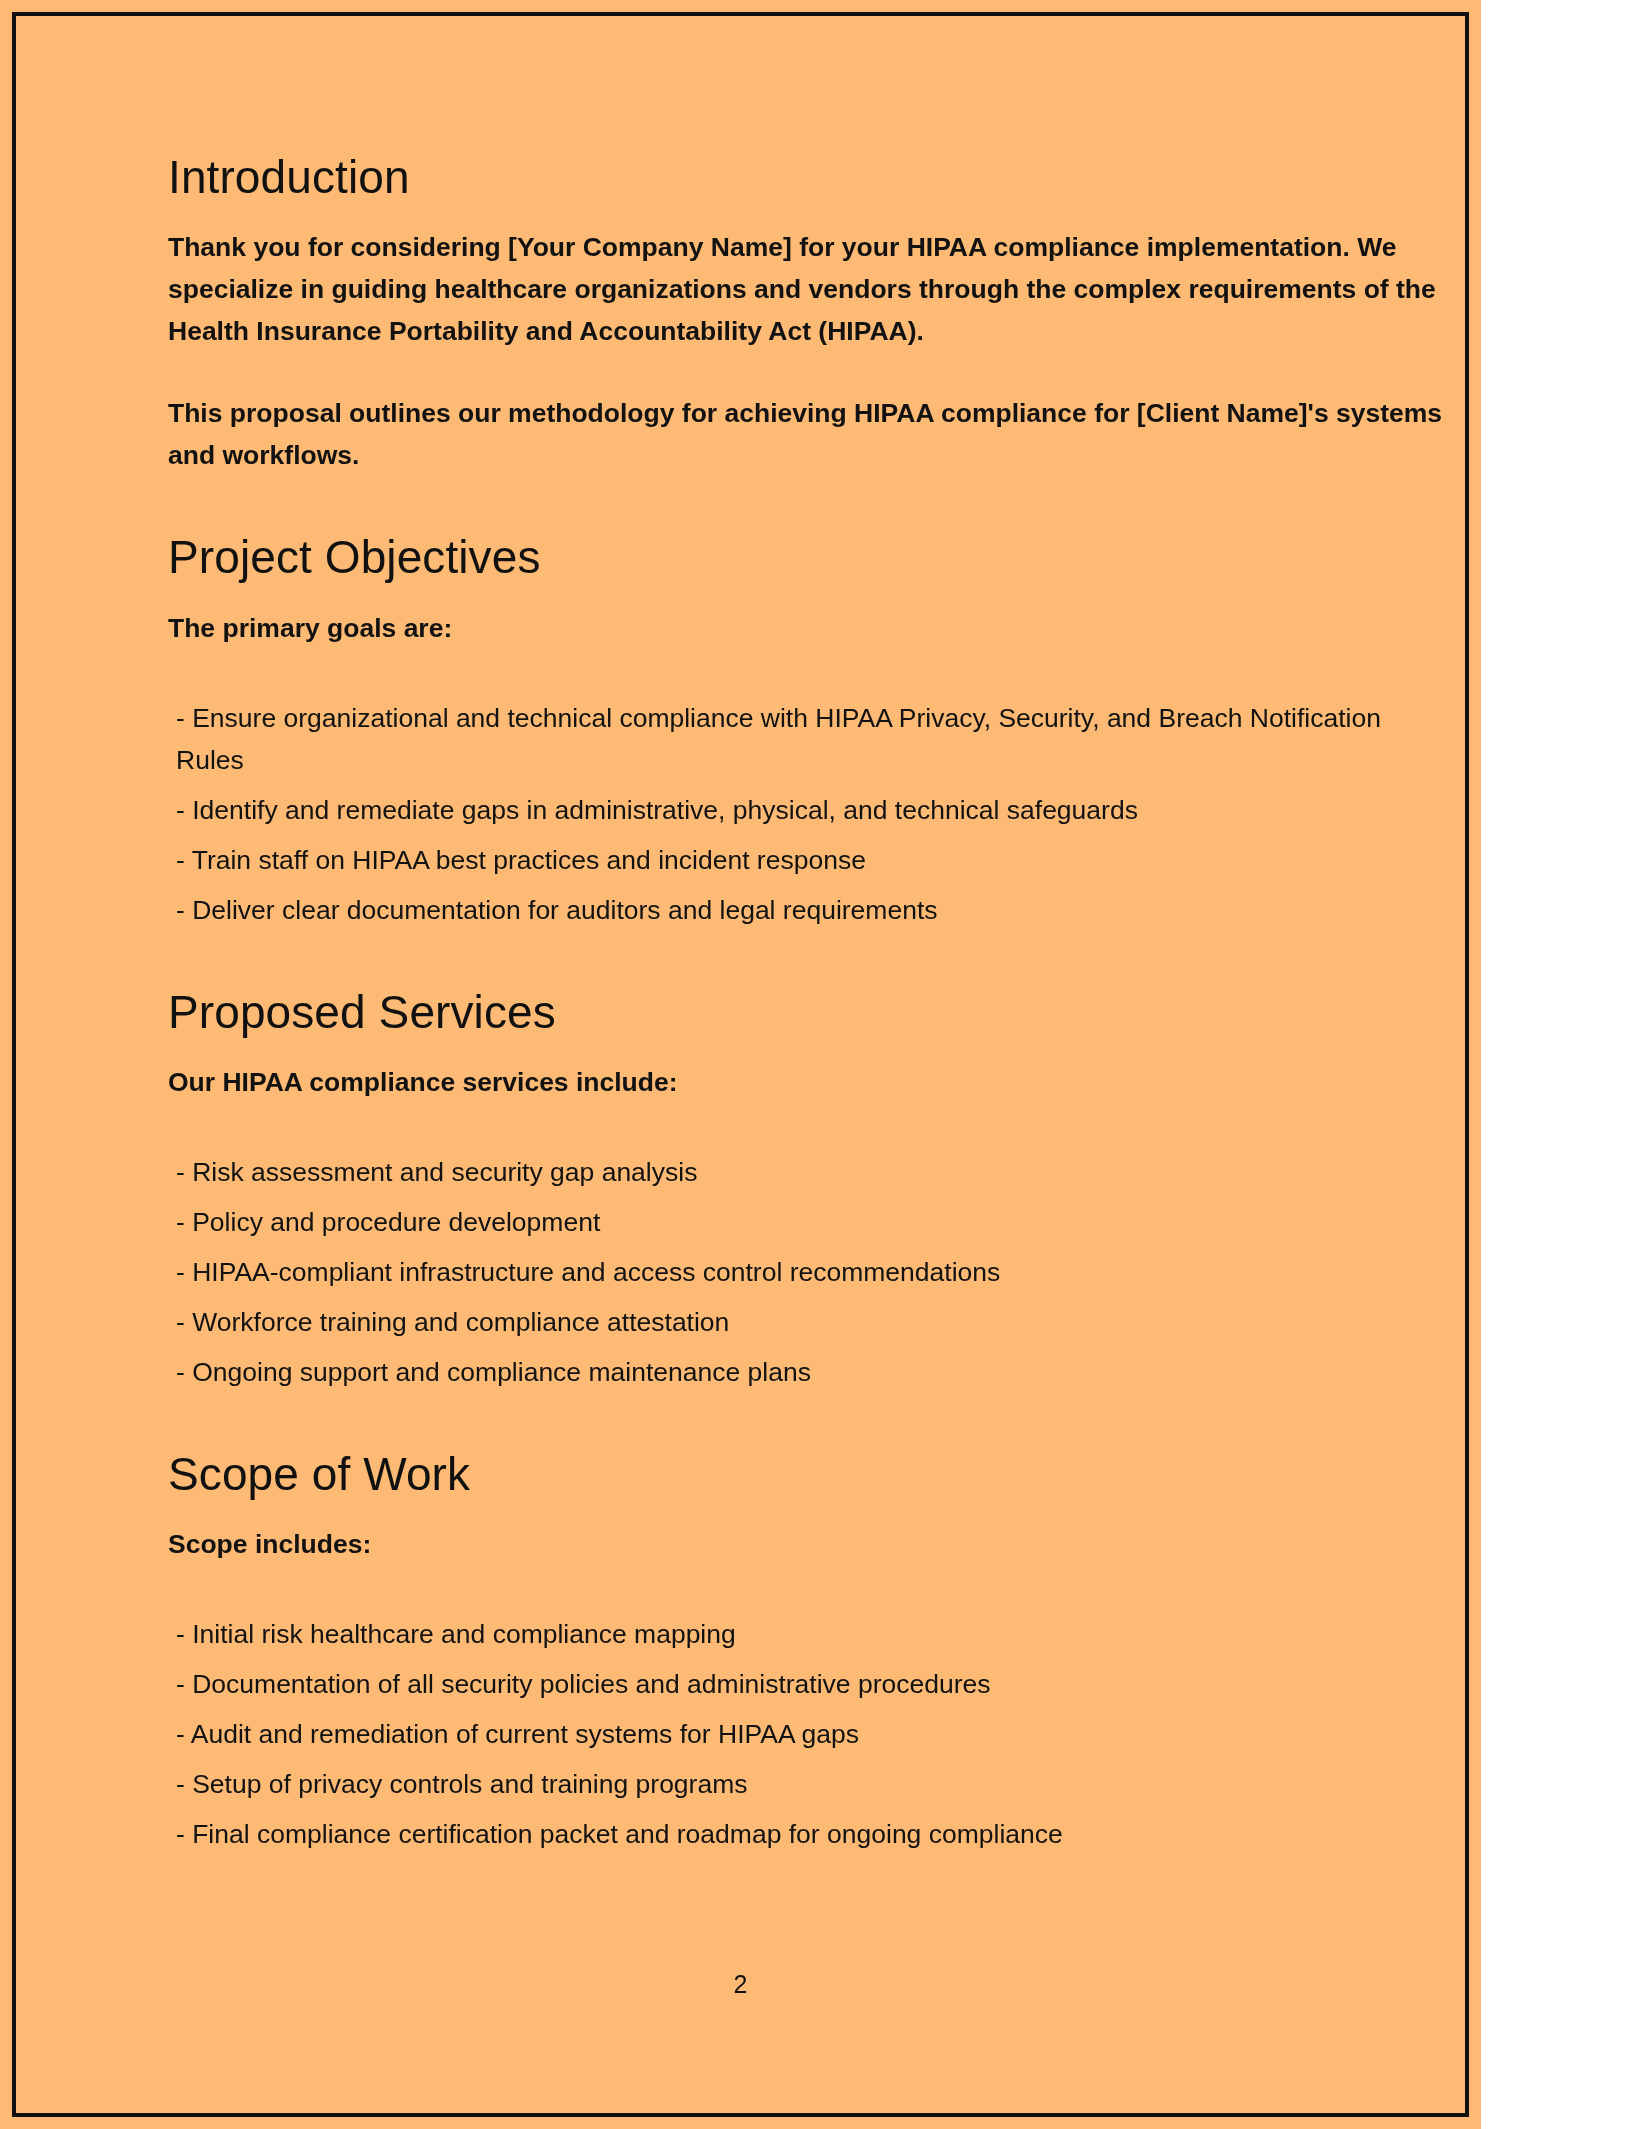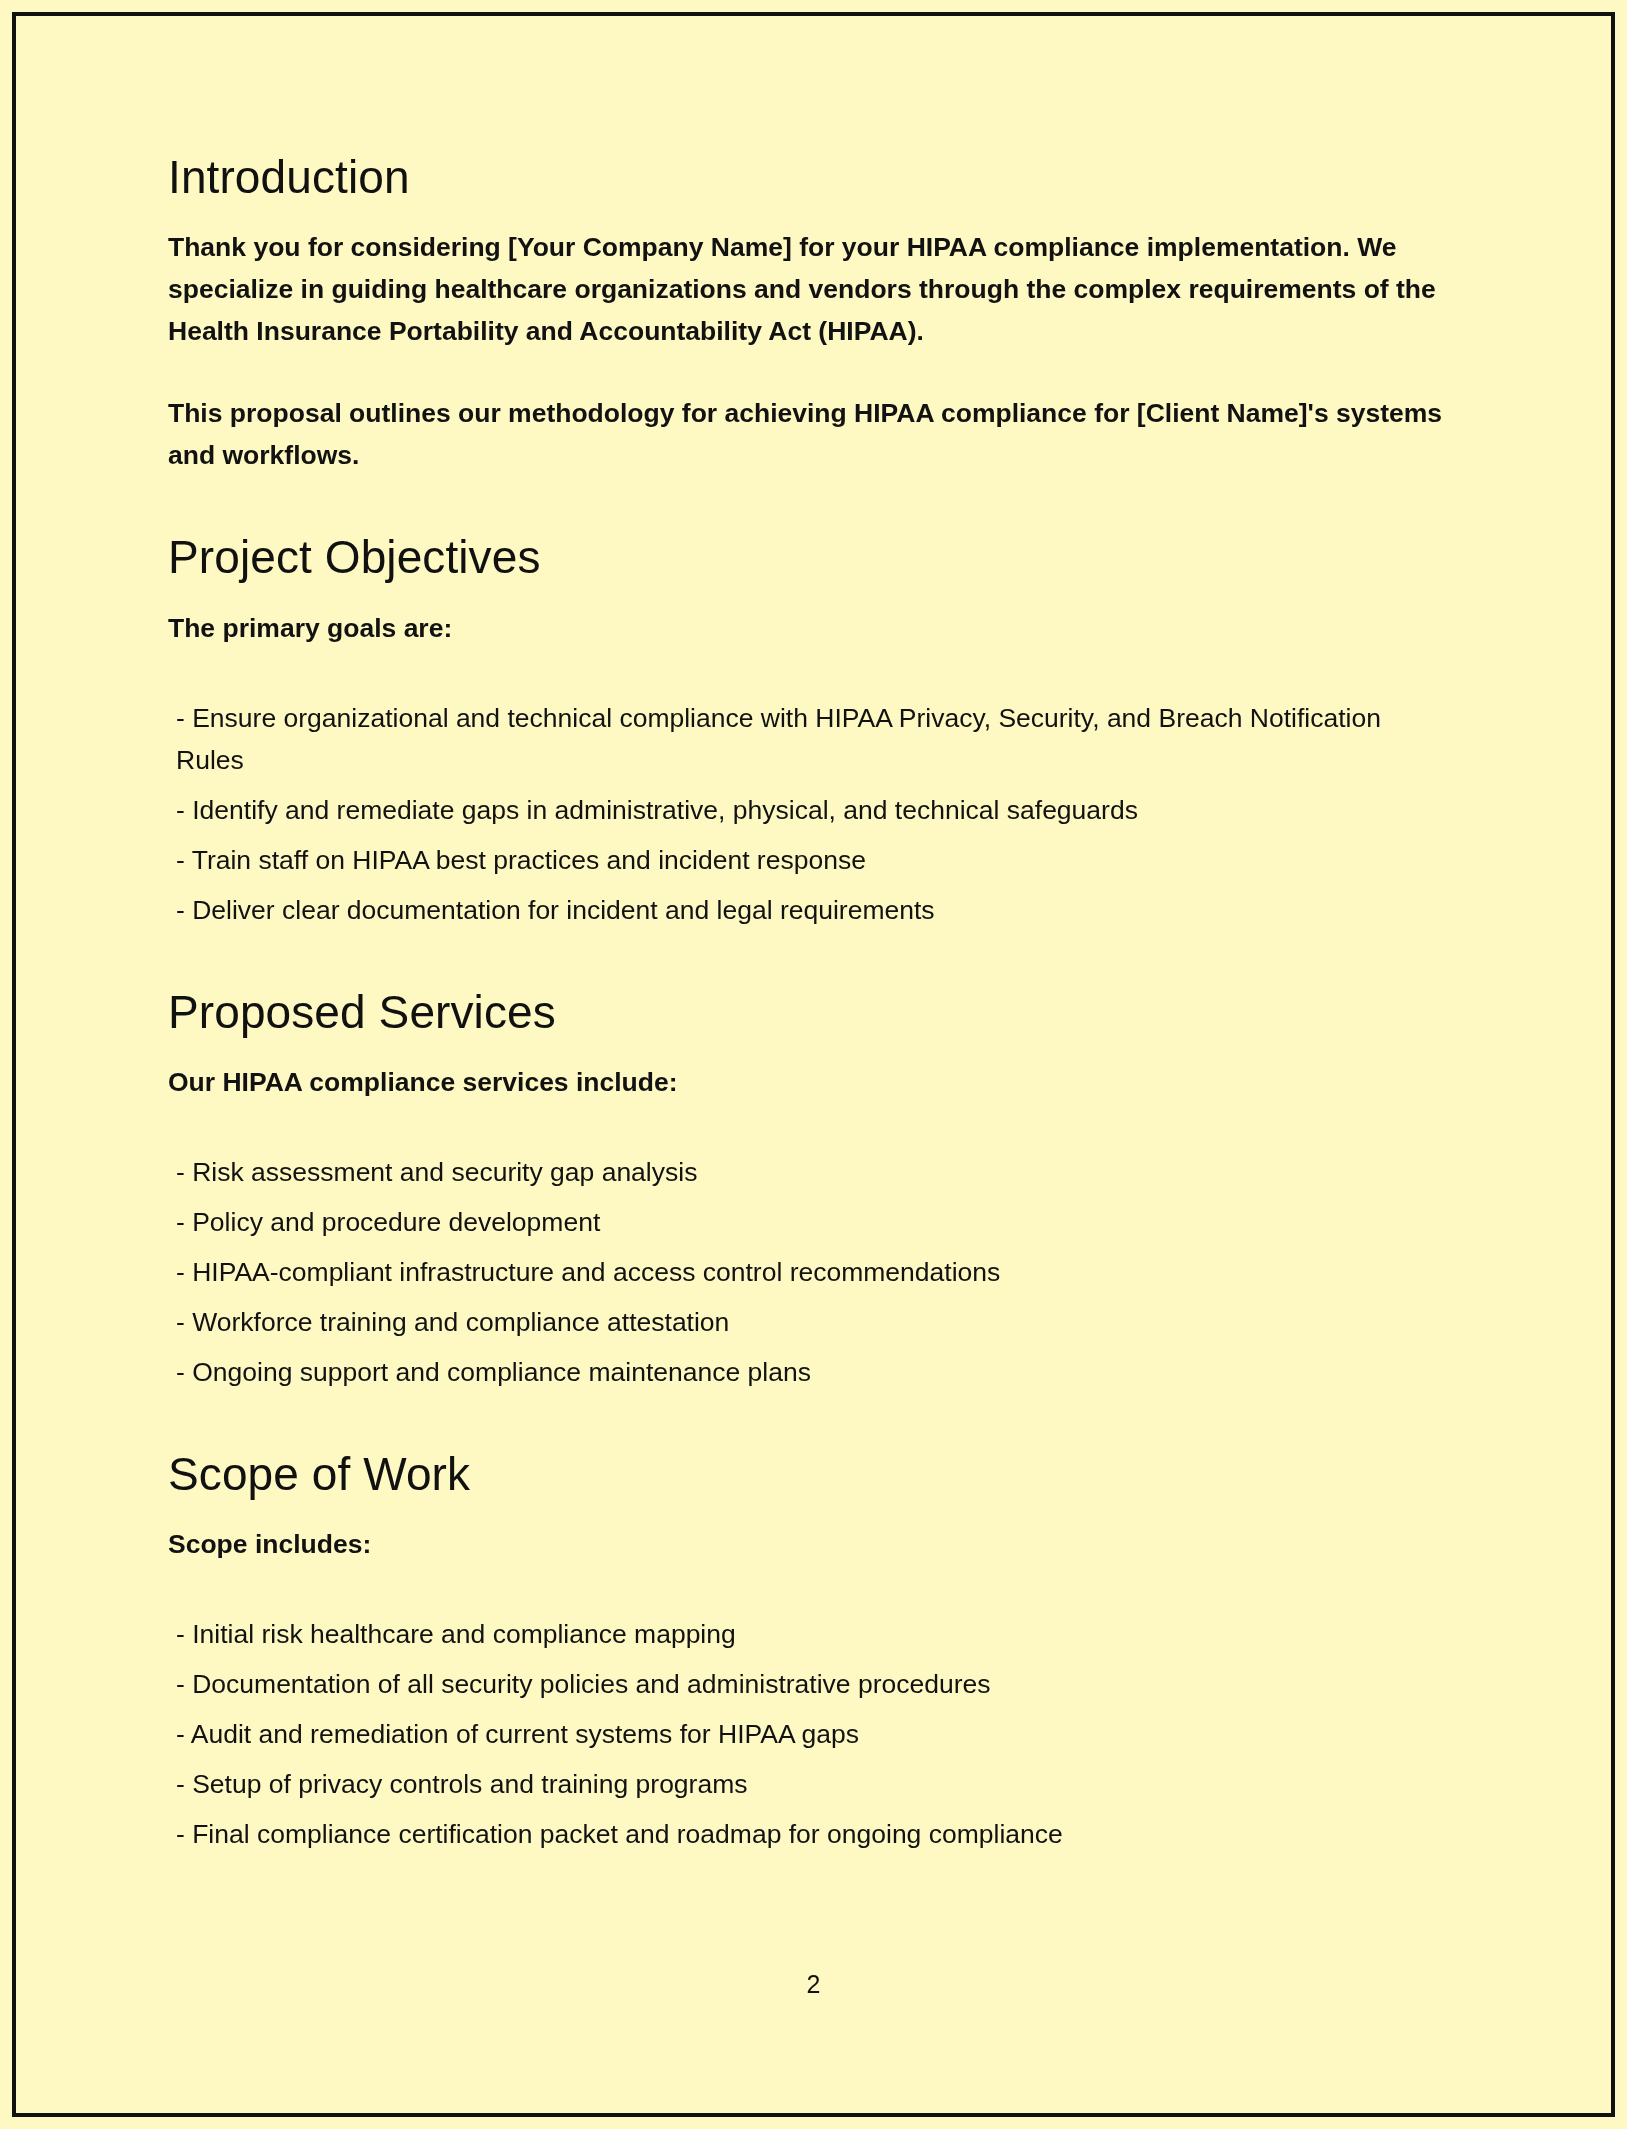--- a/index.html
+++ b/index.html
@@ -3,23 +3,23 @@
 <meta charset="utf-8">
 <style>
   html, body {
     margin: 0;
     padding: 0;
     background: #ffffff;
   }
 
   .page {
     position: relative;
-    width: 1627px;
+    width: 1481px;
     height: 2129px;
-    background: #fef9c3;
+    background: #fdba74;
     box-sizing: border-box;
     overflow: hidden;
     font-family: "Liberation Sans", sans-serif;
     -webkit-font-smoothing: antialiased;
   }
 
   
   .page-frame {
     position: absolute;
     left: 12px;
@@ -133,21 +133,21 @@
 
       <section class="section">
         <h1 class="section-heading">Project Objectives</h1>
         <div class="heading-gap"></div>
         <p class="para">The primary goals are:</p>
         <div class="list-gap"></div>
         <ul class="bullet-list">
           <li>- Ensure organizational and technical compliance with HIPAA Privacy, Security, and Breach Notification Rules</li>
           <li>- Identify and remediate gaps in administrative, physical, and technical safeguards</li>
           <li>- Train staff on HIPAA best practices and incident response</li>
-          <li>- Deliver clear documentation for incident and legal requirements</li>
+          <li>- Deliver clear documentation for auditors and legal requirements</li>
         </ul>
       </section>
 
       <section class="section">
         <h1 class="section-heading">Proposed Services</h1>
         <div class="heading-gap"></div>
         <p class="para">Our HIPAA compliance services include:</p>
         <div class="list-gap"></div>
         <ul class="bullet-list">
           <li>- Risk assessment and security gap analysis</li>

